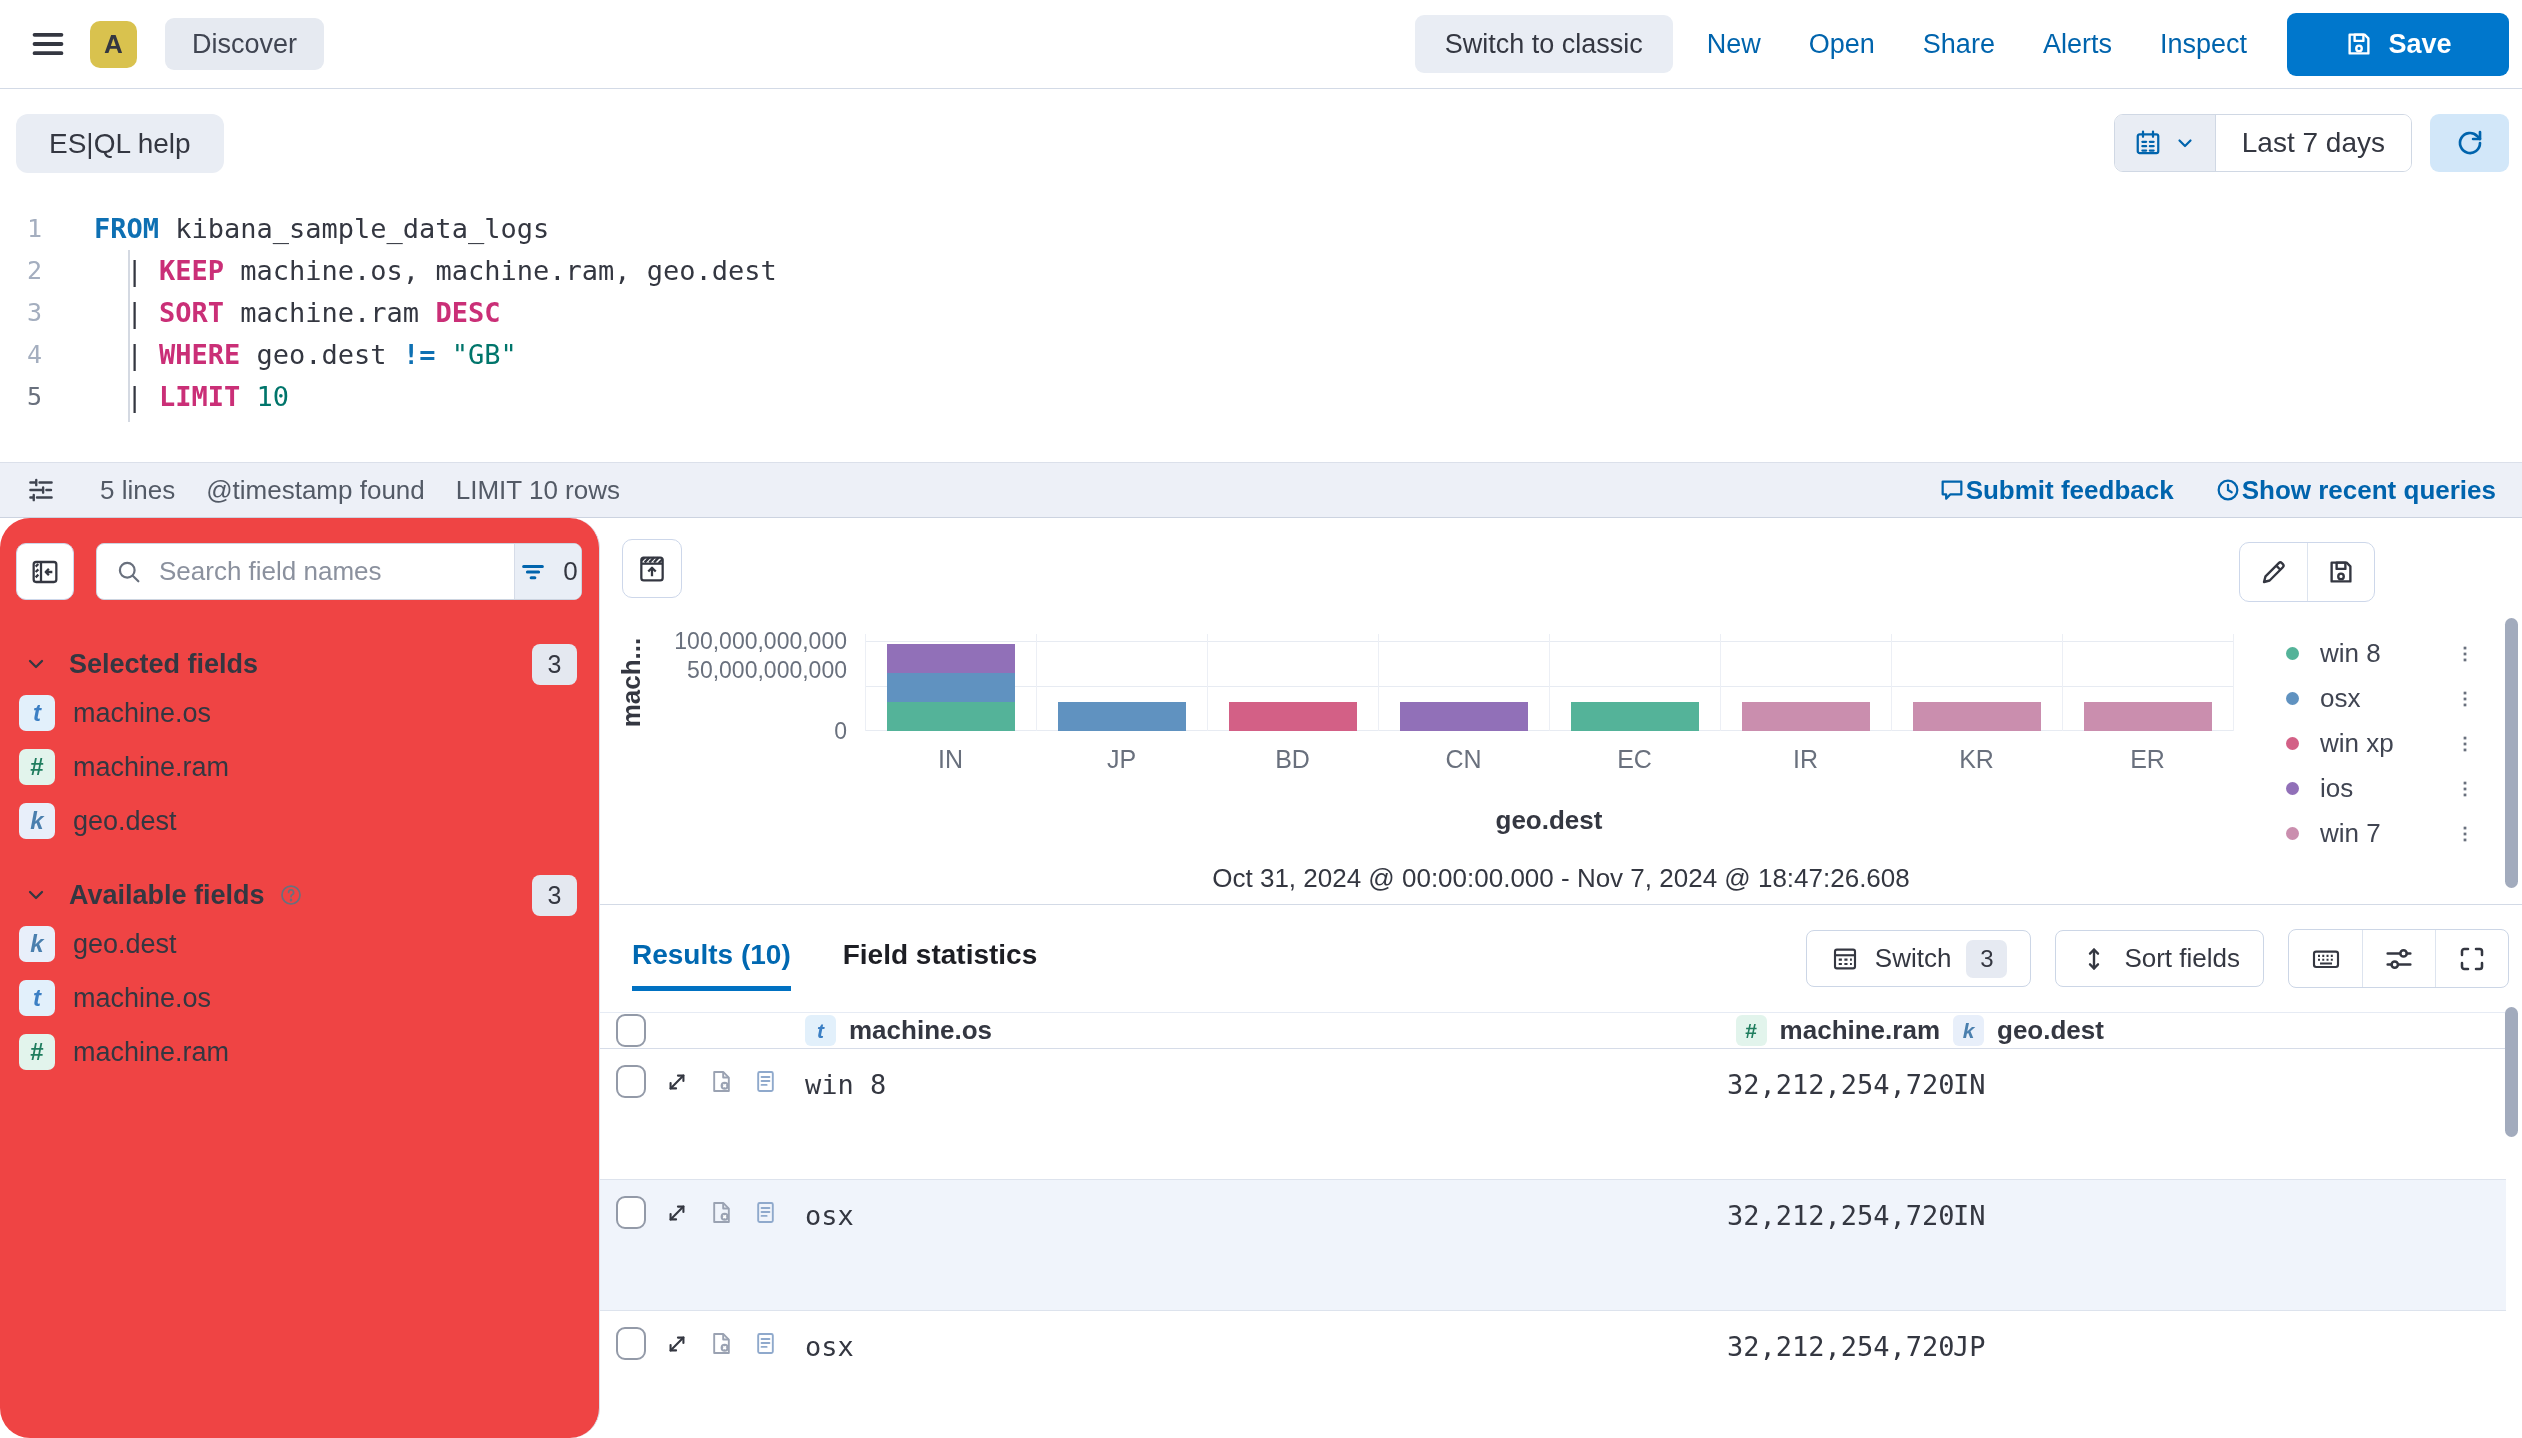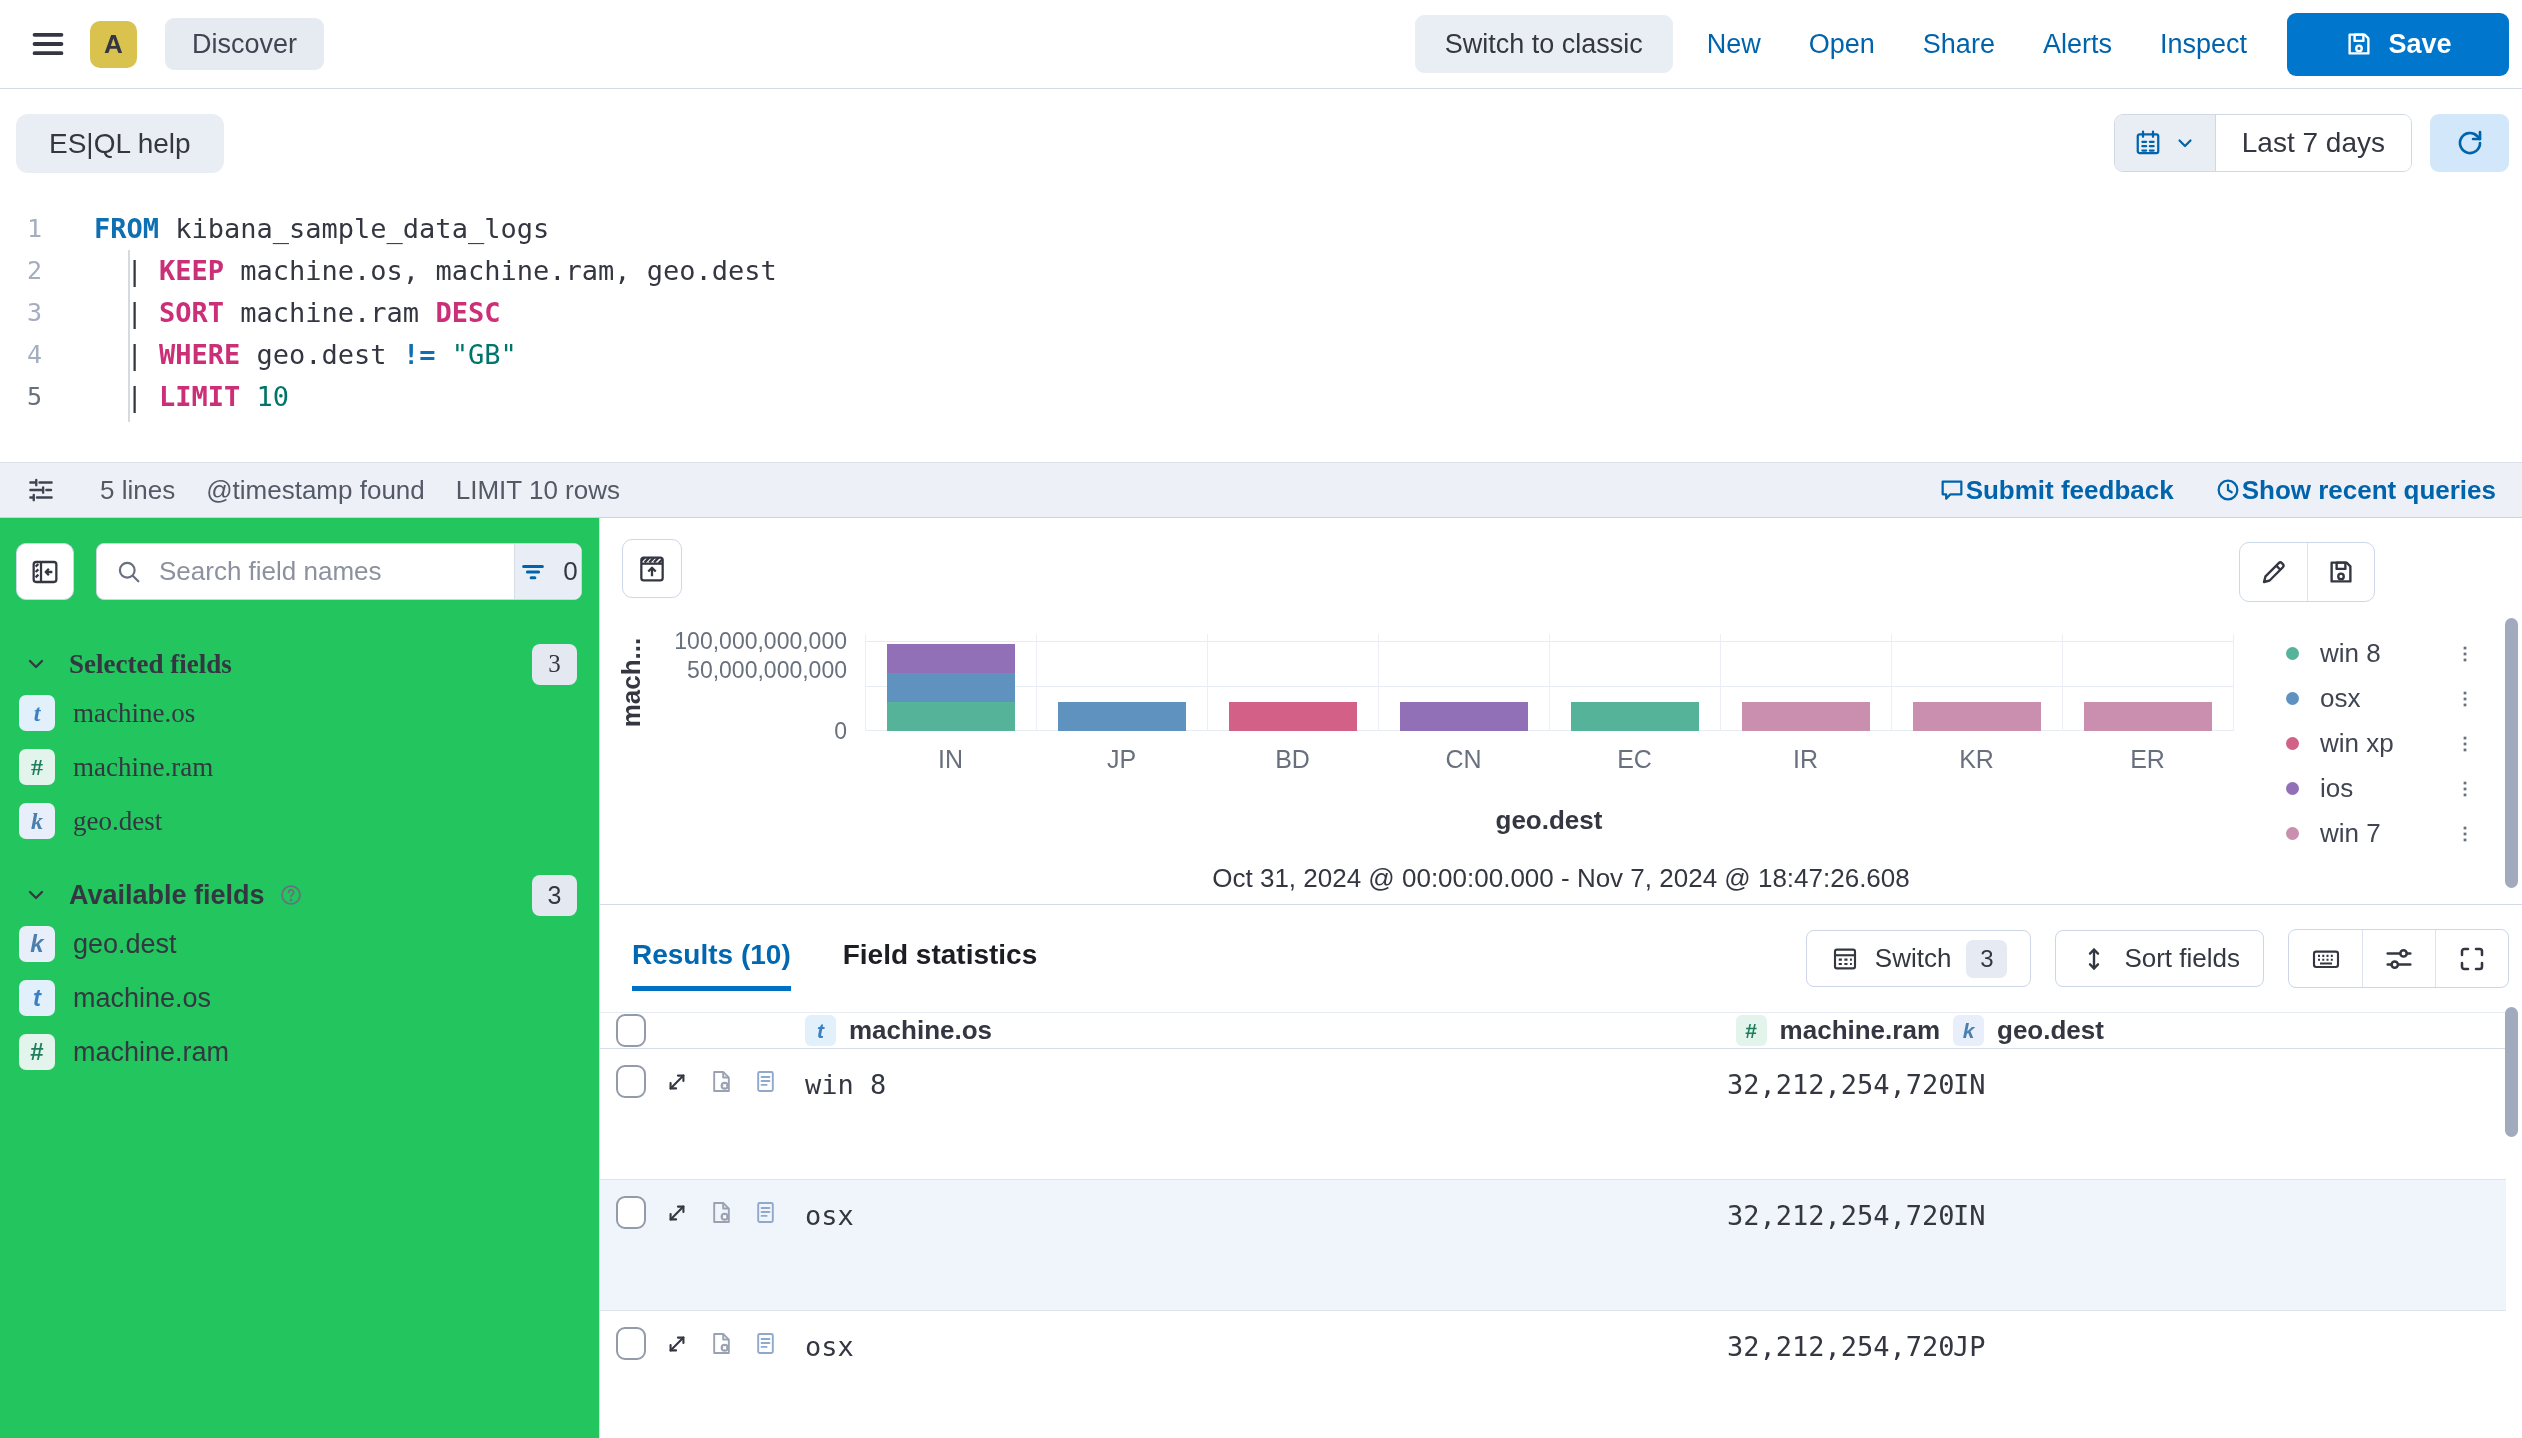--- a/index.html
+++ b/index.html
@@ -47,21 +47,21 @@
   .editor-footer{position:absolute;left:0;bottom:0;right:0;height:56px;background:#edf0f7;
                  border-top:1px solid #dbe0ea;border-bottom:1px solid #ccd3e0;
                  display:flex;align-items:center;padding:0 26px;color:#535a66;font-size:26px;}
   .editor-footer .meta{margin-left:44px;}
   .editor-footer .meta + .meta{margin-left:31px;}
   .footer-links{margin-left:auto;display:flex;align-items:center;gap:40px;}
   .footer-link{display:flex;align-items:center;color:#0064ad;font-size:26px;font-weight:600;cursor:pointer;}
 
   
   .main{position:absolute;left:0;top:518px;right:0;bottom:0;display:flex;background:#fff;}
-  .sidebar{position:relative;width:600px;flex:0 0 600px;border-right:1px solid #dae0ea;background:#22c55e;}
+  .sidebar{position:relative;width:600px;flex:0 0 600px;border-right:1px solid #dae0ea;background:#ef4444;border-radius:30px;}
   .content{position:relative;flex:1;}
 
   
   .collapse-btn{position:absolute;left:16px;top:25px;width:58px;height:57px;border:1px solid #cdd7ea;border-radius:10px;
                 background:#fff;display:flex;align-items:center;justify-content:center;color:#343741;}
   .searchbox{position:absolute;left:96px;top:25px;width:486px;height:57px;border:1px solid #ccd4e0;border-radius:8px;
              background:#fff;display:flex;align-items:stretch;overflow:hidden;}
   .searchbox .sfield{flex:1;display:flex;align-items:center;gap:14px;padding:0 18px;}
   .searchbox input{border:0;outline:0;flex:1;font-size:26px;color:#343741;font-family:inherit;min-width:0;background:transparent;}
   .searchbox input::placeholder{color:#8b919e;}
@@ -299,21 +299,21 @@
         <div class="saddon">
           <span class="icon" style="color:#0064ad;">
               <svg width="30" height="30" viewBox="0 0 24 24">
                 <path d="M4.5 7.5h15M7.5 12h9M10.5 16.5h3" fill="none" stroke="currentColor" stroke-width="2.4" stroke-linecap="round"></path>
               </svg>
             </span>
           <span class="fcount">0</span>
         </div>
       </div>
       <div id="sidebar-sections">
-          <div class="fsection" style="top: 125px; font-family: Liberation Serif, serif;">
+          <div class="fsection" style="top: 125px;">
             <div class="fsection-head">
               <span class="icon chev" style="color: rgb(52, 55, 65);">
                 <svg width="24" height="24" viewBox="0 0 24 24">
                   <path d="M6 9l6 6 6-6" fill="none" stroke="currentColor" stroke-width="2.3" stroke-linecap="round" stroke-linejoin="round"></path>
                 </svg>
               </span>
               <span class="fsection-title">Selected fields</span>
               <span class="count-badge">3</span>
             </div>
             <div style="margin-top: 1px;">

